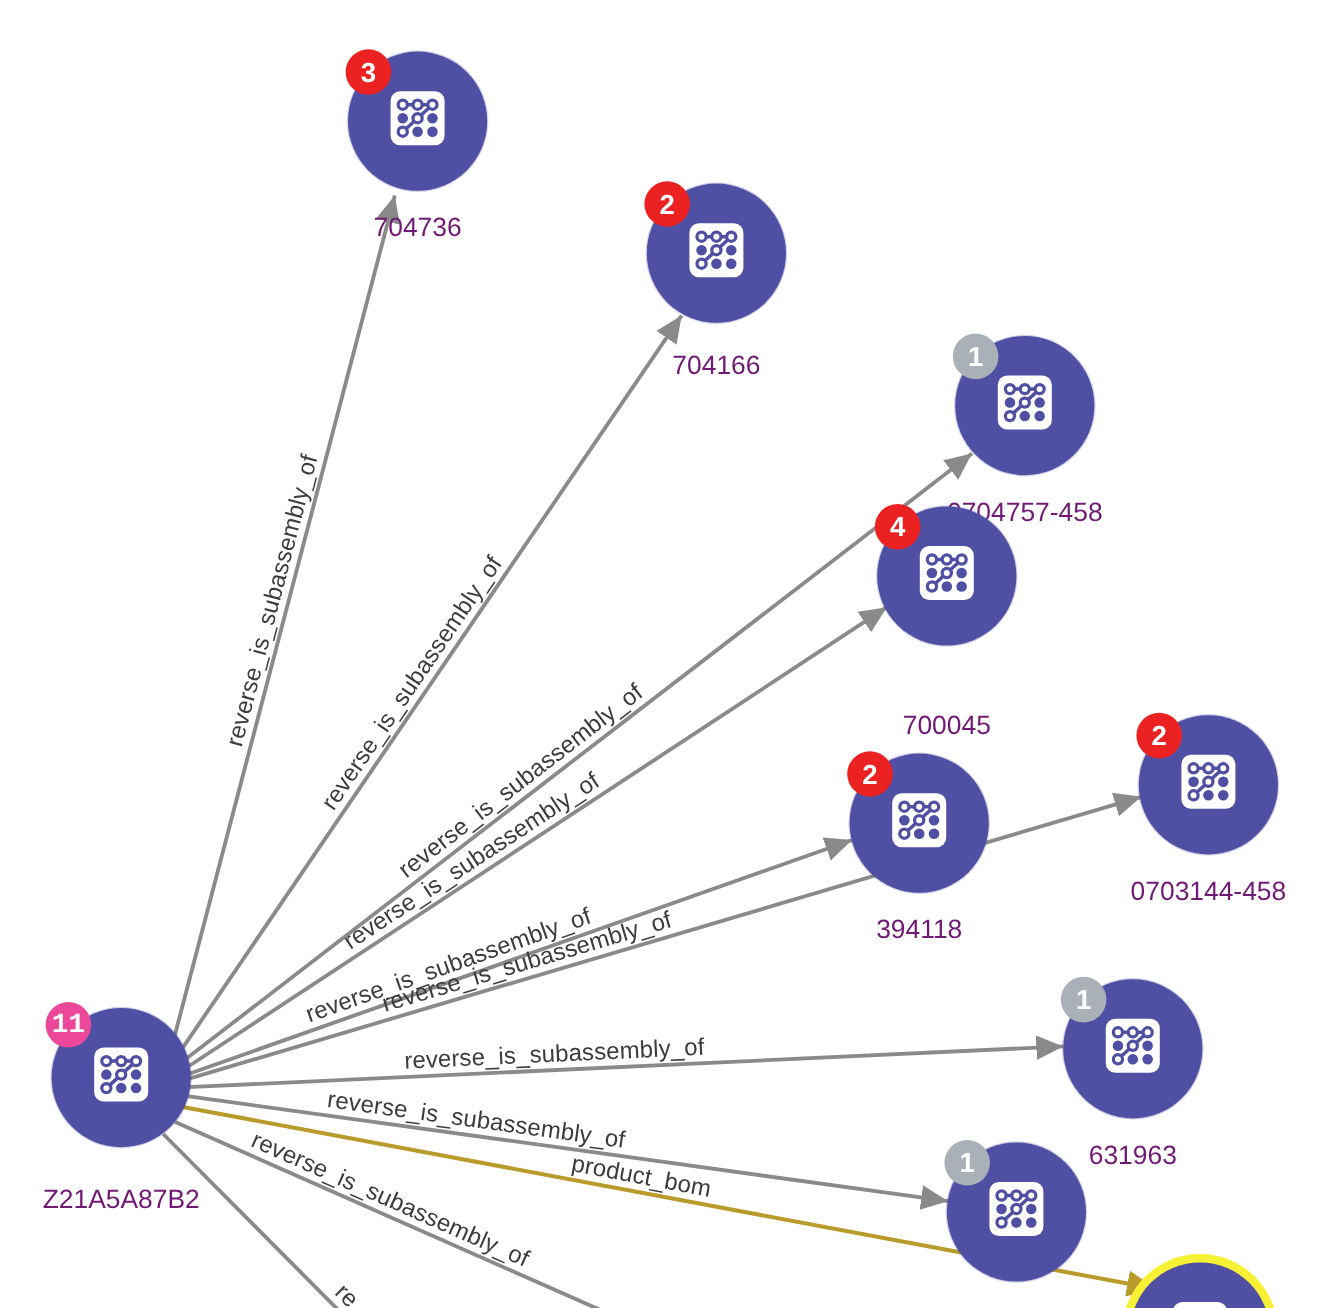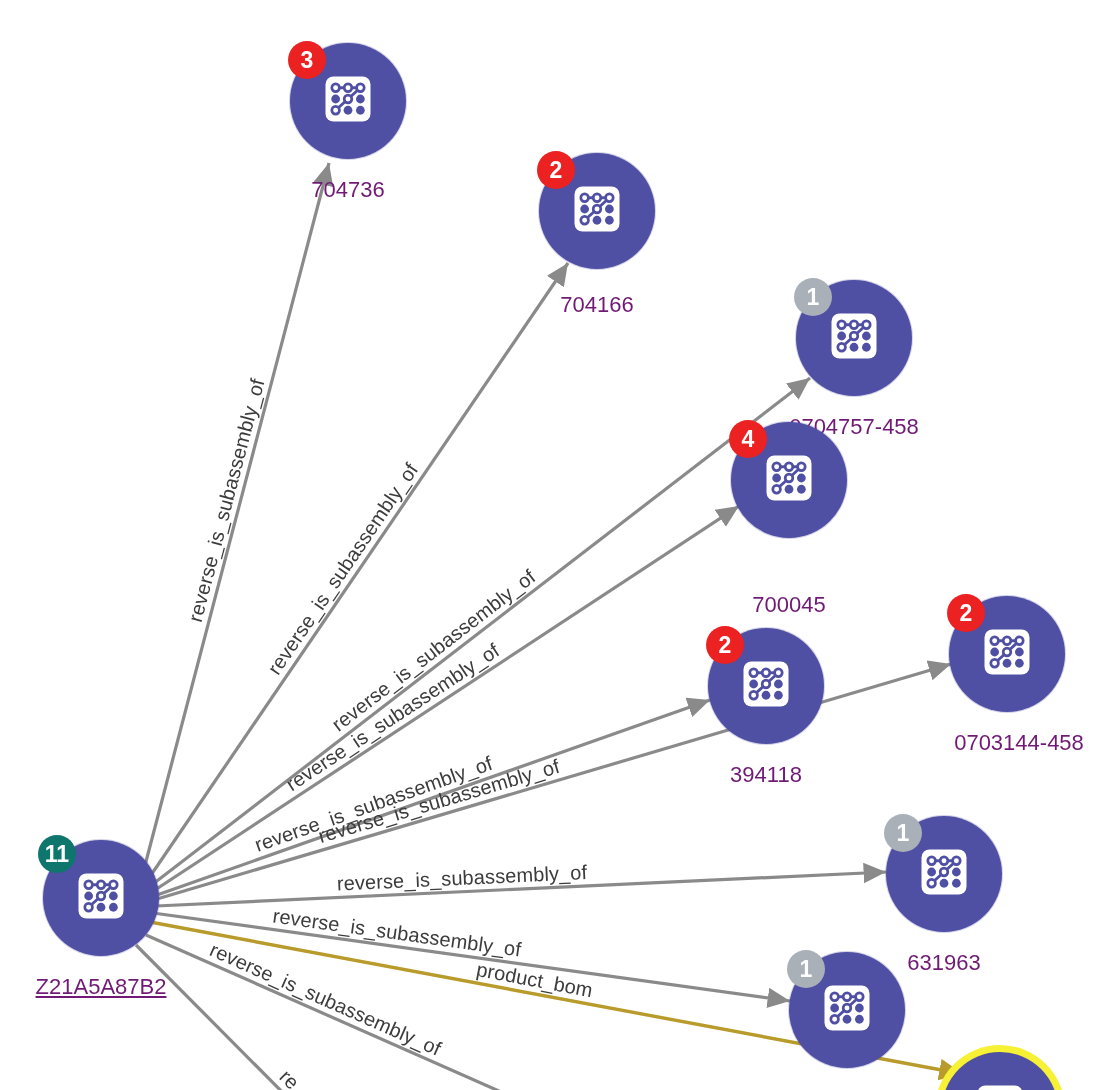--- a/index.html
+++ b/index.html
@@ -143,22 +143,22 @@
           <circle cx="35" cy="14" r="3.4" fill="#ffffff" stroke="#4f4fa4" stroke-width="2.4"></circle>
           <circle cx="13" cy="24" r="3.9" fill="#4f4fa4"></circle>
           <circle cx="24" cy="24" r="3.4" fill="#ffffff" stroke="#4f4fa4" stroke-width="2.4"></circle>
           <circle cx="35" cy="24" r="3.9" fill="#4f4fa4"></circle>
           <circle cx="13" cy="34" r="3.4" fill="#ffffff" stroke="#4f4fa4" stroke-width="2.4"></circle>
           <circle cx="24" cy="34" r="3.9" fill="#4f4fa4"></circle>
           <circle cx="35" cy="34" r="3.9" fill="#4f4fa4"></circle>
         </svg>
       </span>
     </div>
-    <div class="node-badge gray" style="background: #0f766e; width: 38px; height: 38px; font-size: 23px; left: -5px; top: -5px;">11</div>
-    <div class="node-label" style="left: 58px; top: 134px; text-decoration: underline;">Z21A5A87B2</div>
+    <div class="node-badge gray" style="background: #ec4899; width: 38px; height: 38px; font-size: 23px; left: -5px; top: -5px; font-family: Liberation Mono, monospace;">11</div>
+    <div class="node-label" style="left: 58px; top: 147px;">Z21A5A87B2</div>
   </div>
 
   <div class="node-group" style="left: 290px; top: 43px; width: 116px; height: 116px;">
     <div class="node-circle" style="left: 0px; top: 0px; width: 116px; height: 116px; background: rgb(79, 79, 164);">
       <span class="node-icon">
         <svg width="54" height="54" viewBox="0 0 48 48">
           <rect x="4" y="4" width="40" height="40" rx="7" ry="7" fill="#ffffff"></rect>
           <g stroke="#4f4fa4" stroke-width="2.6" fill="none">
             <line x1="13" y1="14" x2="24" y2="14"></line>
             <line x1="24" y1="14" x2="35" y2="14"></line>
@@ -306,21 +306,21 @@
           <circle cx="13" cy="24" r="3.9" fill="#4f4fa4"></circle>
           <circle cx="24" cy="24" r="3.4" fill="#ffffff" stroke="#4f4fa4" stroke-width="2.4"></circle>
           <circle cx="35" cy="24" r="3.9" fill="#4f4fa4"></circle>
           <circle cx="13" cy="34" r="3.4" fill="#ffffff" stroke="#4f4fa4" stroke-width="2.4"></circle>
           <circle cx="24" cy="34" r="3.9" fill="#4f4fa4"></circle>
           <circle cx="35" cy="34" r="3.9" fill="#4f4fa4"></circle>
         </svg>
       </span>
     </div>
     <div class="node-badge red" style="background: rgb(236, 33, 33); width: 38px; height: 38px; font-size: 23px; left: -2px; top: -2px;">2</div>
-    <div class="node-label" style="left: 58px; top: 134px; margin-left: 12px;">0703144-458</div>
+    <div class="node-label" style="left: 58px; top: 134px;">0703144-458</div>
   </div>
 
   <div class="node-group" style="left: 886px; top: 816px; width: 116px; height: 116px;">
     <div class="node-circle" style="left: 0px; top: 0px; width: 116px; height: 116px; background: rgb(79, 79, 164);">
       <span class="node-icon">
         <svg width="54" height="54" viewBox="0 0 48 48">
           <rect x="4" y="4" width="40" height="40" rx="7" ry="7" fill="#ffffff"></rect>
           <g stroke="#4f4fa4" stroke-width="2.6" fill="none">
             <line x1="13" y1="14" x2="24" y2="14"></line>
             <line x1="24" y1="14" x2="35" y2="14"></line>

